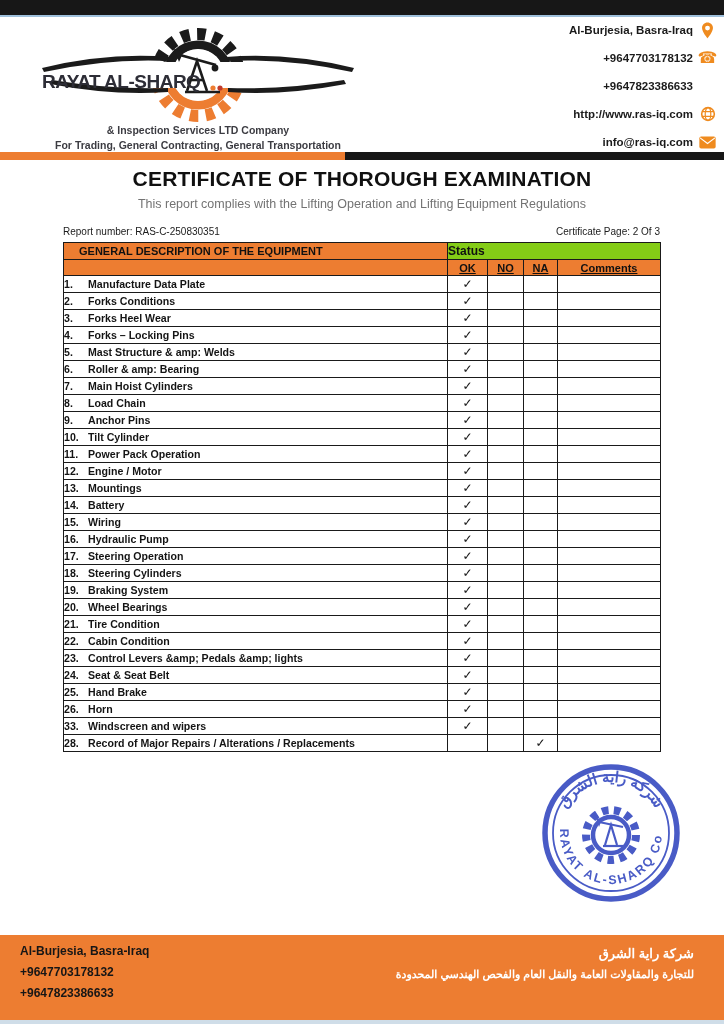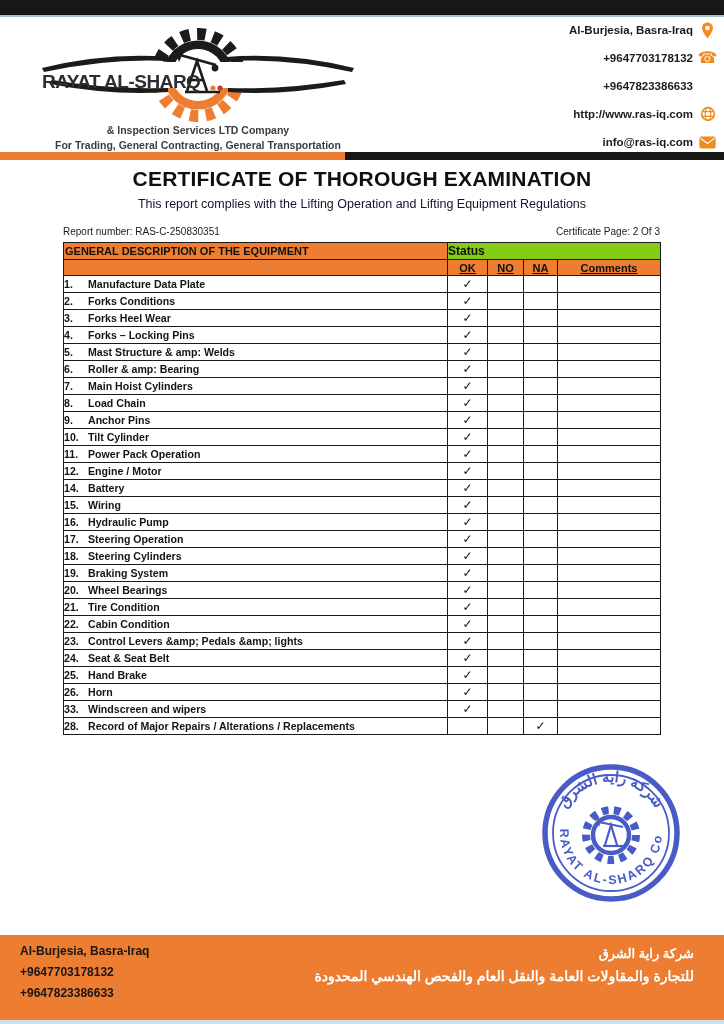--- a/index.html
+++ b/index.html
@@ -27,48 +27,48 @@
   .contact { position:absolute; top:22px; right:8px; display:flex; flex-direction:column; gap:12px; align-items:flex-end; }
   .c-row { display:flex; align-items:center; gap:6px; height:16px; }
   .c-text { font-size:11.5px; font-weight:600; color:#1b1b1b; }
   .c-ico { width:17px; height:17px; display:flex; align-items:center; justify-content:center; }
   .phone-glyph { font-size:16px; color:#EF8B1F; line-height:1; }
 
   
   .doc-title { position:absolute; top:167px; left:0; width:724px; text-align:center;
     font-size:21px; font-weight:bold; color:#101010; letter-spacing:0.2px; }
   .doc-subtitle { position:absolute; top:197px; left:0; width:724px; text-align:center;
-    font-size:12.5px; color:#0f172a; }
+    font-size:12.5px; color:#737373; }
 
   
   .report-row { position:absolute; top:226px; left:63px; width:597px; display:flex; justify-content:space-between;
     font-size:10px; color:#1b1b1b; }
 
   
   .eq-table { position:absolute; top:242px; left:63px; width:597px; border-collapse:collapse; table-layout:fixed; }
   .eq-table td, .eq-table th { border:1px solid #1a1a1a; padding:0; vertical-align:middle; }
-  .eq-table .h-desc { background:#ED7D31; font-size:11px; font-weight:bold; color:#111; text-align:left; padding:2px 1px; height:16px; }
+  .eq-table .h-desc { background:#ED7D31; font-size:11px; font-weight:bold; color:#111; text-align:left; padding:2px 15px; height:16px; }
   .eq-table .h-status { background:#84cc16; font-size:12px; font-weight:bold; color:#111; text-align:left; height:16px; }
   .eq-table .h2 td { background:#ED7D31; font-size:11px; font-weight:bold; color:#111; text-align:center; height:16px;text-decoration:underline; }
   .eq-table tbody td { height:17px; }
   .c-desc { font-size:10.6px; font-weight:bold; color:#141414; padding:1px 4px 1px 7px; white-space:nowrap; }
   .c-desc .num { display:inline-block; width:24px; }
   .c-status { text-align:center; font-size:12px; color:#141414; }
   .c-comments { background:#fff; }
 
   
   .stamp { position:absolute; top:761px; left:539px; width:144px; height:144px; opacity:0.92; }
 
   
   .footer { position:absolute; top:935px; left:0; width:724px; height:85px; background:#ED7D31; }
   .f-left { position:absolute; top:9px; left:20px; display:flex; flex-direction:column; gap:7px; }
   .f-left span { font-size:12px; font-weight:bold; color:#161616; }
   .f-right { position:absolute; top:11px; right:30px; text-align:right; direction:rtl; color:#fff; }
   .f-right .l1 { font-size:13px; font-weight:bold; margin-bottom:7px; }
-  .f-right .l2 { font-size:14px; font-weight:bold; }
+  .f-right .l2 { font-size:11px; font-weight:bold; }
   .bottom-strip { position:absolute; top:1020px; left:0; width:724px; height:4px; background:#cfdde8; }
 </style>
 </head>
 <body>
 
 <div class="page">
 
   <div class="top-bar"></div>
 
   <div class="logo">
@@ -263,20 +263,27 @@
         </tr>
         <tr>
           <td class="c-desc"><span class="num">11.</span>Power Pack Operation</td>
           <td class="c-status"><span>✓</span></td>
           <td class="c-status"></td>
           <td class="c-status"></td>
           <td class="c-comments"></td>
         </tr>
         <tr>
           <td class="c-desc"><span class="num">12.</span>Engine / Motor</td>
+          <td class="c-status"><span>✓</span></td>
+          <td class="c-status"></td>
+          <td class="c-status"></td>
+          <td class="c-comments"></td>
+        </tr>
+        <tr>
+          <td class="c-desc"><span class="num">13.</span>Mountings</td>
           <td class="c-status"><span>✓</span></td>
           <td class="c-status"></td>
           <td class="c-status"></td>
           <td class="c-comments"></td>
         </tr>
         <tr>
           <td class="c-desc"><span class="num">14.</span>Battery</td>
           <td class="c-status"><span>✓</span></td>
           <td class="c-status"></td>
           <td class="c-status"></td>

